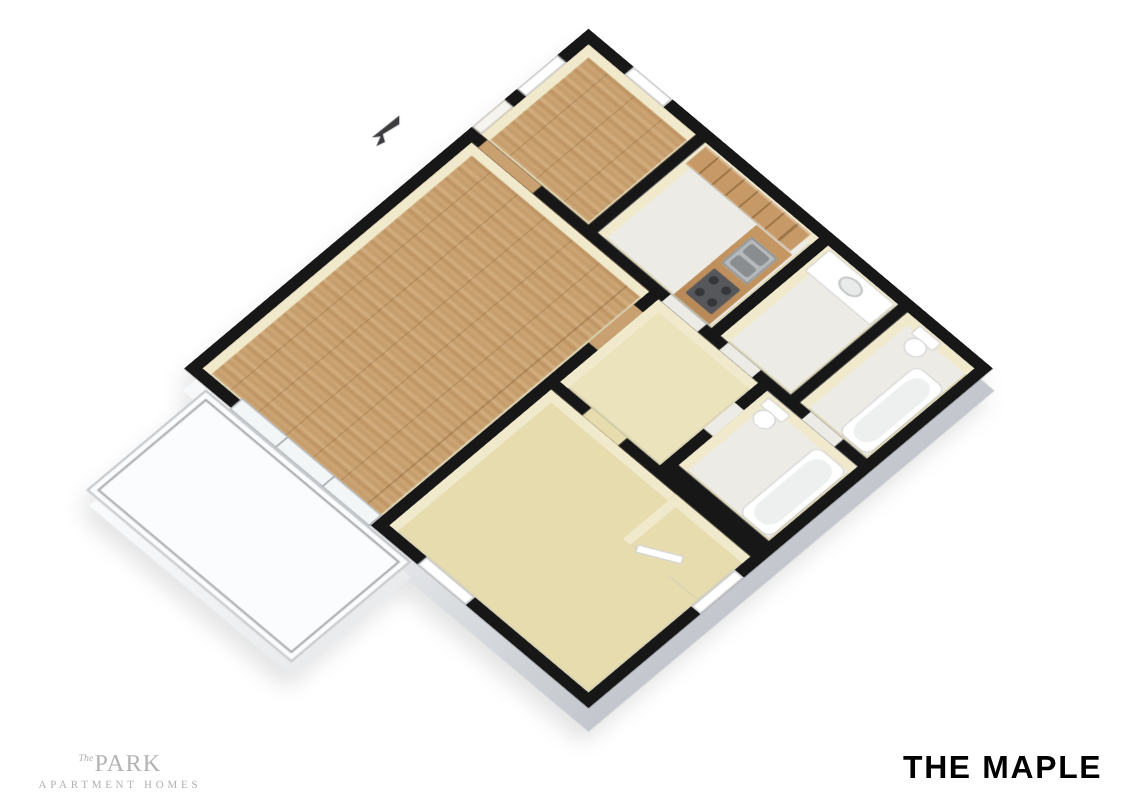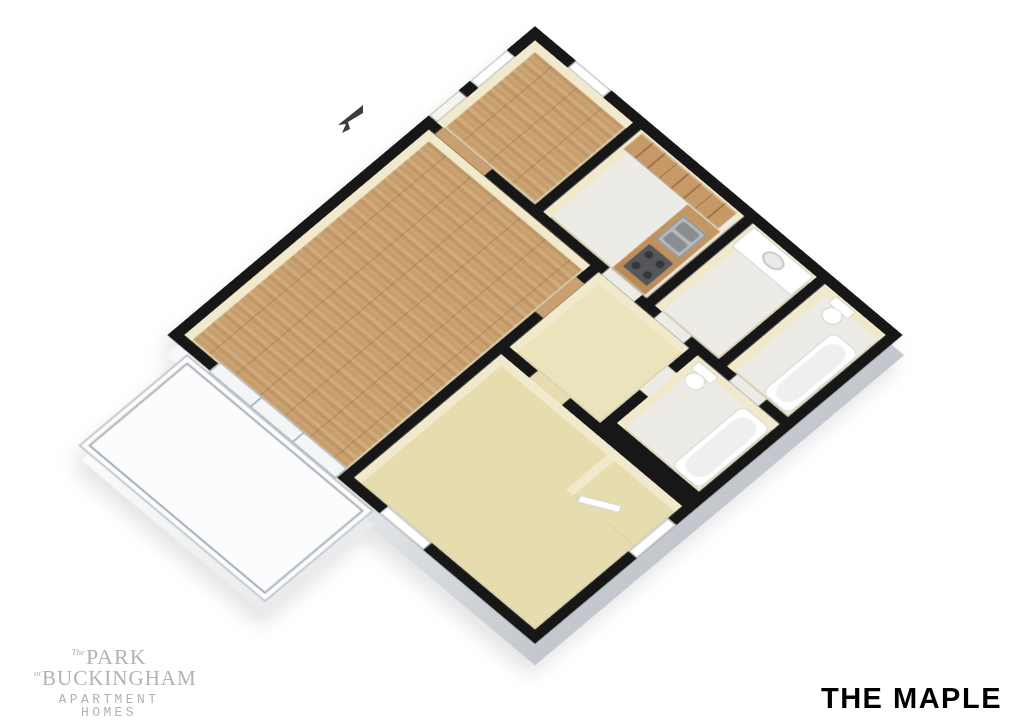--- a/index.html
+++ b/index.html
@@ -66,21 +66,21 @@
   
   .arrow{position:absolute;left:332px;top:102px;width:34px;height:34px;z-index:5;}
 
   
   .logo{position:absolute;left:34px;bottom:8px;width:150px;text-align:center;
         font-family:"Liberation Serif",serif;line-height:1.02;user-select:none;}
   .logo .row{display:block;white-space:nowrap;}
   .logo .pre{font-size:9px;vertical-align:9px;margin-right:1px;font-style:italic;}
   .logo .word{font-size:21px;letter-spacing:1px;text-transform:uppercase;}
   .logo .row1 .word{font-size:22px;}
-  .logo .tagline{display:block;font-family:Liberation Mono, monospace;font-size:13px;
+  .logo .tagline{display:block;font-family:Liberation Serif, serif;font-size:10px;
         letter-spacing:3.4px;margin-top:3px;}
   .plan-title{position:absolute;right:22px;bottom:12px;
         font-family:"Liberation Sans",sans-serif;font-weight:bold;font-size:29px;
         letter-spacing:1.5px;user-select:none;}
 </style>
 </head>
 <body>
 
 <div id="stage">
 
@@ -142,18 +142,17 @@
       <div class="fx toilet-tank" style="left:398px;top:166px;"></div>
       <div class="fx toilet-bowl" style="left:401px;top:176px;"></div>
       <div class="fx tub" style="left:466px;top:172px;width:38px;height:100px;">
           <i></i>
         </div>
     </div>
   </div>
 
   <div class="logo" style="color: rgb(179, 179, 179);">
     <span class="row row1"><span class="pre">The</span><span class="word">Park</span></span>
-    <span class="row row2"><span class="pre">at</span><span class="word">Buckingham</span></span>
     <span class="tagline">APARTMENT HOMES</span>
   </div>
 
   <div class="plan-title" style="color: #000000;">THE MAPLE</div>
 </div>
 
 </body></html>

